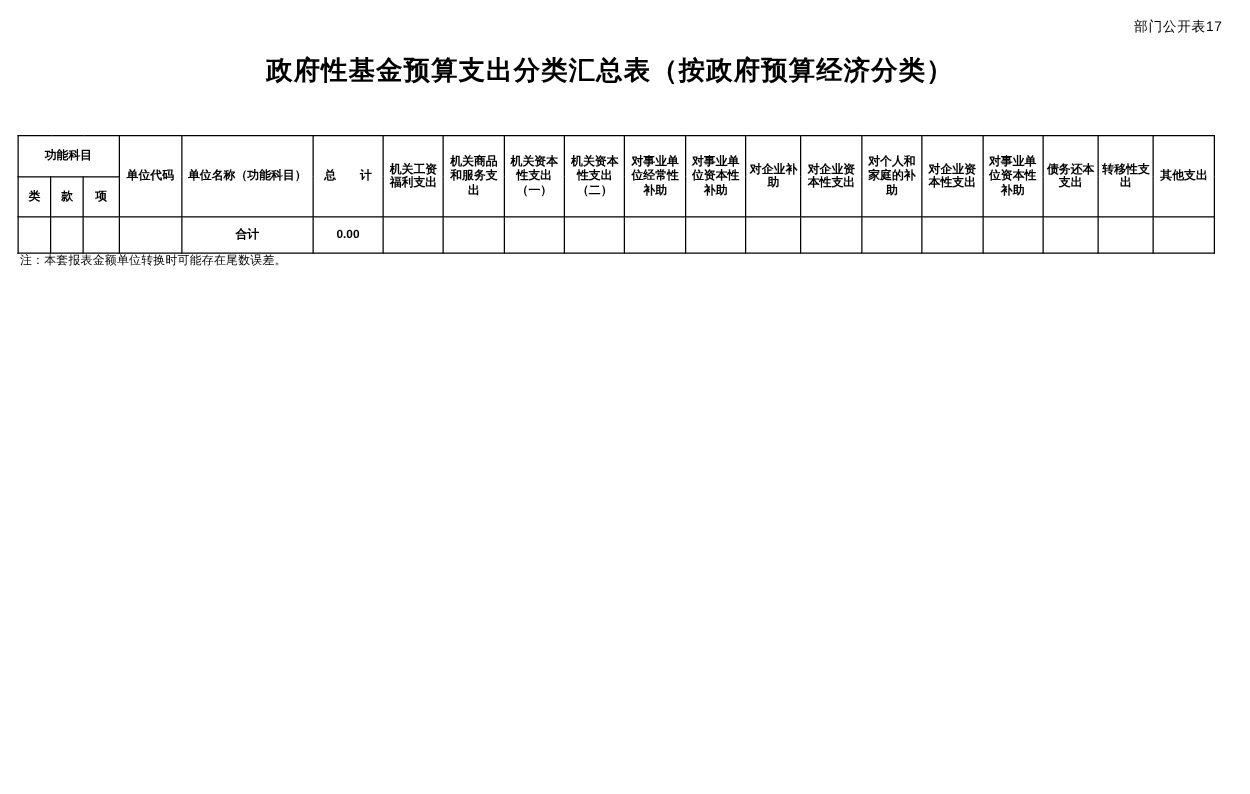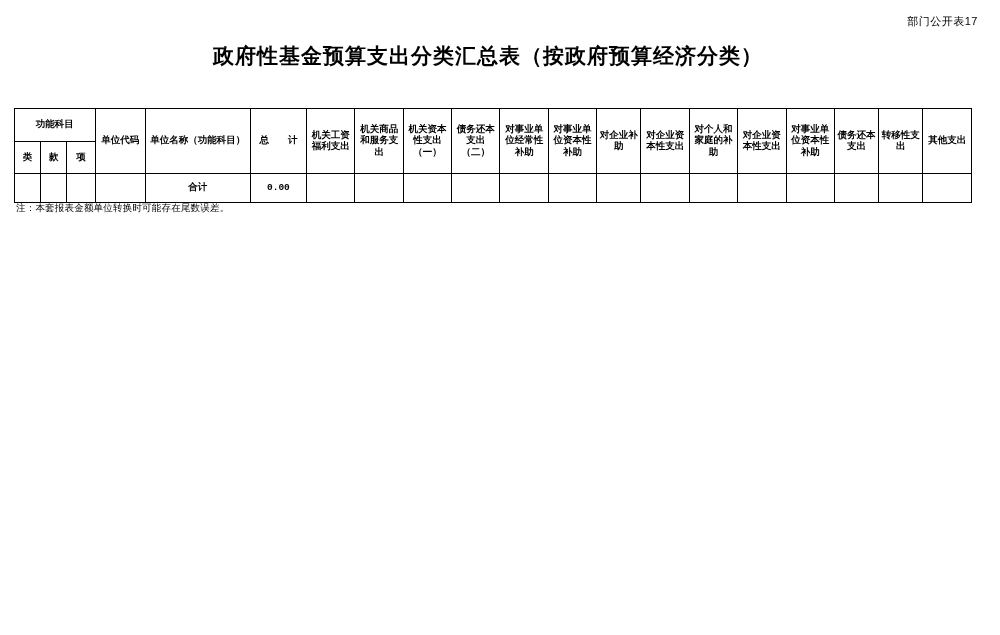--- a/index.html
+++ b/index.html
@@ -68,21 +68,21 @@
     position: absolute;
     top: 108px;
     left: 14px;
     width: 958px;
     border-collapse: collapse;
     table-layout: fixed;
   }
   table.main td, table.main th {
     border: 1px solid #000;
     font-size: 9.5px;
-    font-family: Liberation Mono, monospace;
+    font-family: Liberation Sans, sans-serif;
     font-weight: bold;
     text-align: center;
     vertical-align: middle;
     padding: 1px 2px;
     line-height: 1.18;
     word-break: break-all;
     margin-top: 12px;
   }
   table.main th.grp {
     height: 22px;
@@ -153,21 +153,21 @@
     </colgroup>
     <thead>
       <tr>
         <th class="grp" colspan="3">功能科目</th>
         <th class="tall" rowspan="2">单位代码</th>
         <th class="tall" rowspan="2">单位名称（功能科目）</th>
         <th class="tall" rowspan="2">总　　计</th>
         <th class="tall" rowspan="2">机关工资福利支出</th>
         <th class="tall" rowspan="2">机关商品和服务支出</th>
         <th class="tall" rowspan="2">机关资本性支出（一）</th>
-        <th class="tall" rowspan="2">债务还本支出（二）</th>
+        <th class="tall" rowspan="2">机关资本性支出（二）</th>
         <th class="tall" rowspan="2">对事业单位经常性补助</th>
         <th class="tall" rowspan="2">对事业单位资本性补助</th>
         <th class="tall" rowspan="2">对企业补助</th>
         <th class="tall" rowspan="2">对企业资本性支出</th>
         <th class="tall" rowspan="2">对个人和家庭的补助</th>
         <th class="tall" rowspan="2">对企业资本性支出</th>
         <th class="tall" rowspan="2">对事业单位资本性补助</th>
         <th class="tall" rowspan="2">债务还本支出</th>
         <th class="tall" rowspan="2">转移性支出</th>
         <th class="tall" rowspan="2">其他支出</th>

